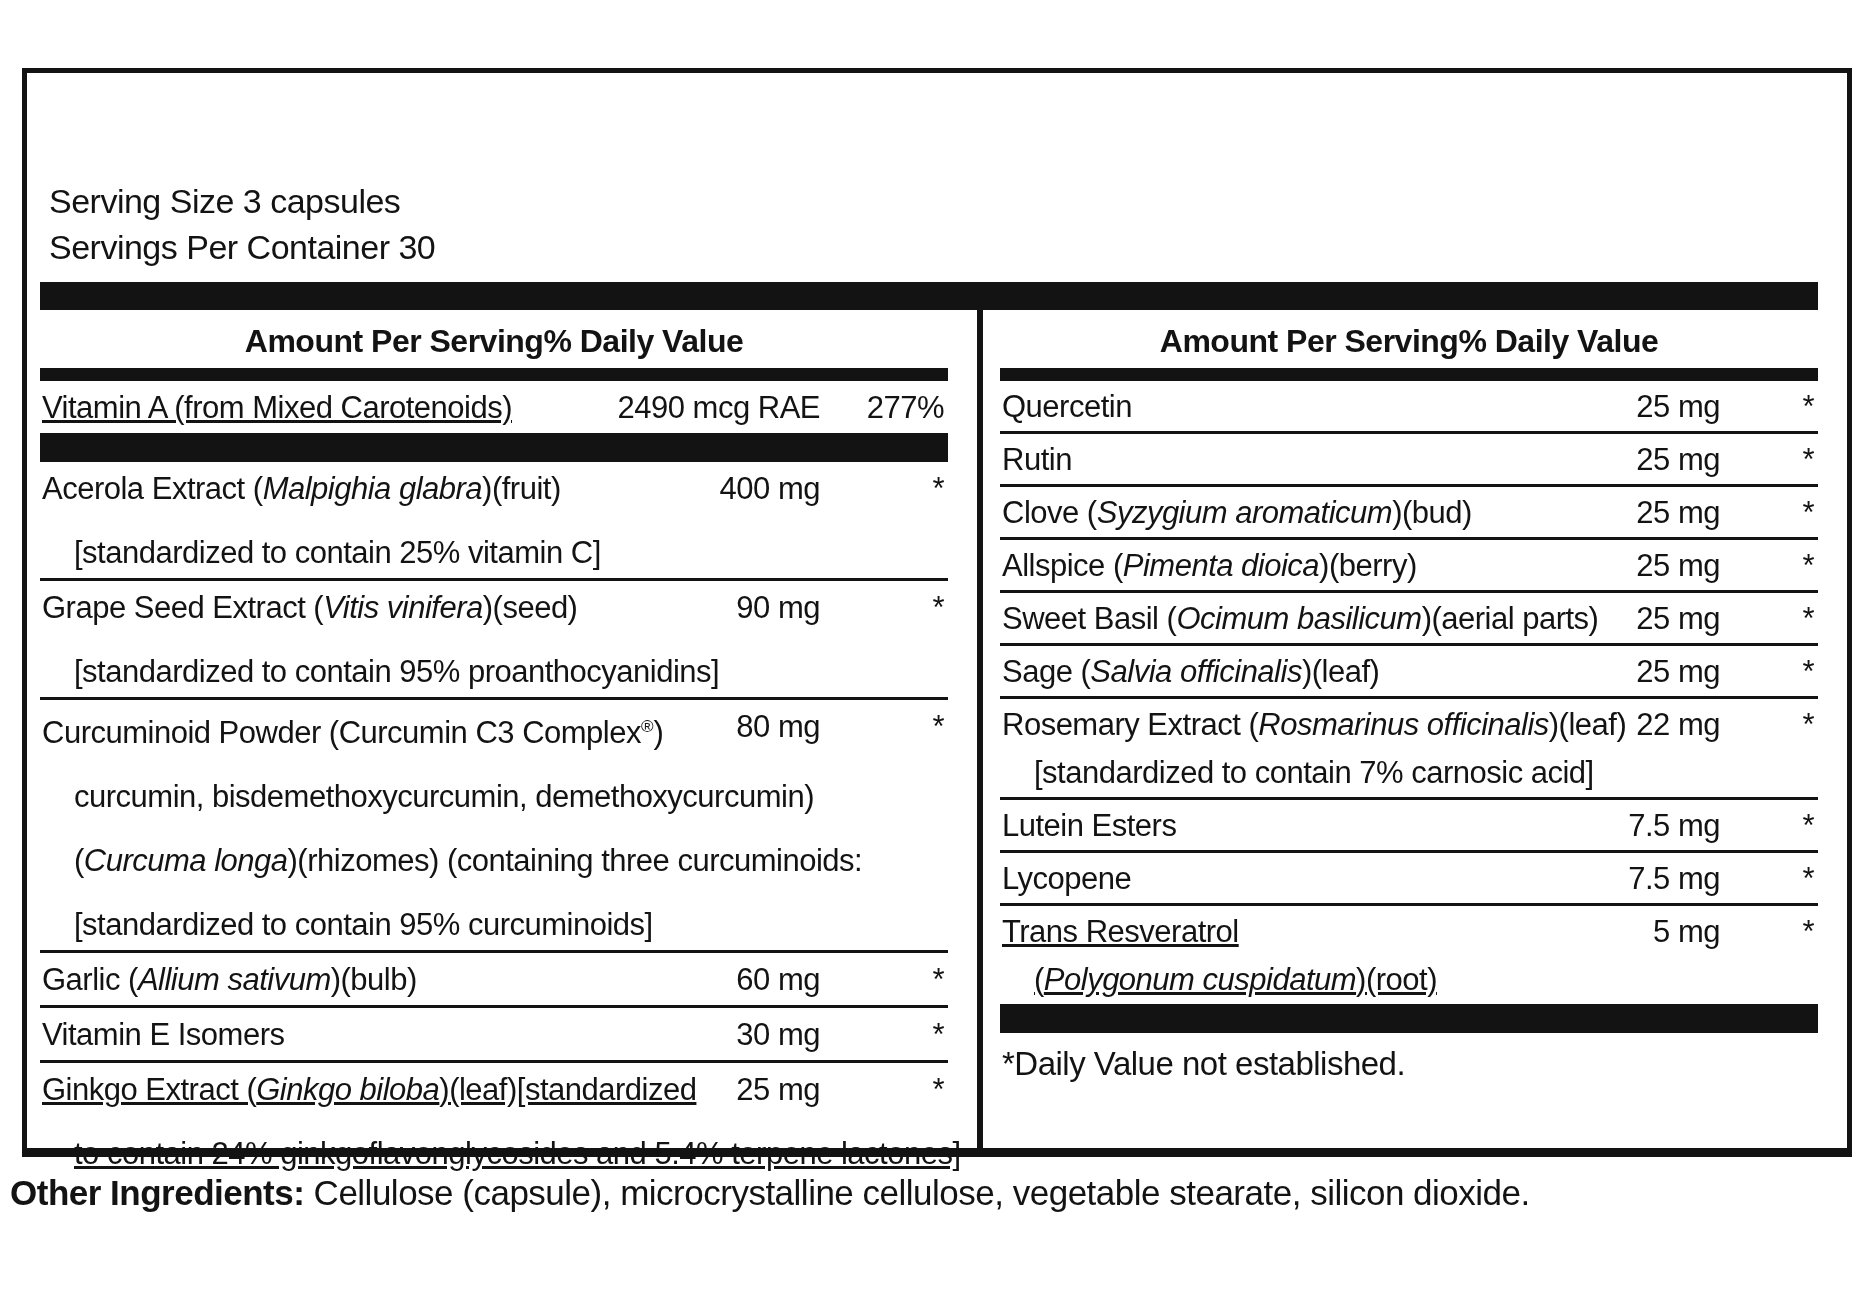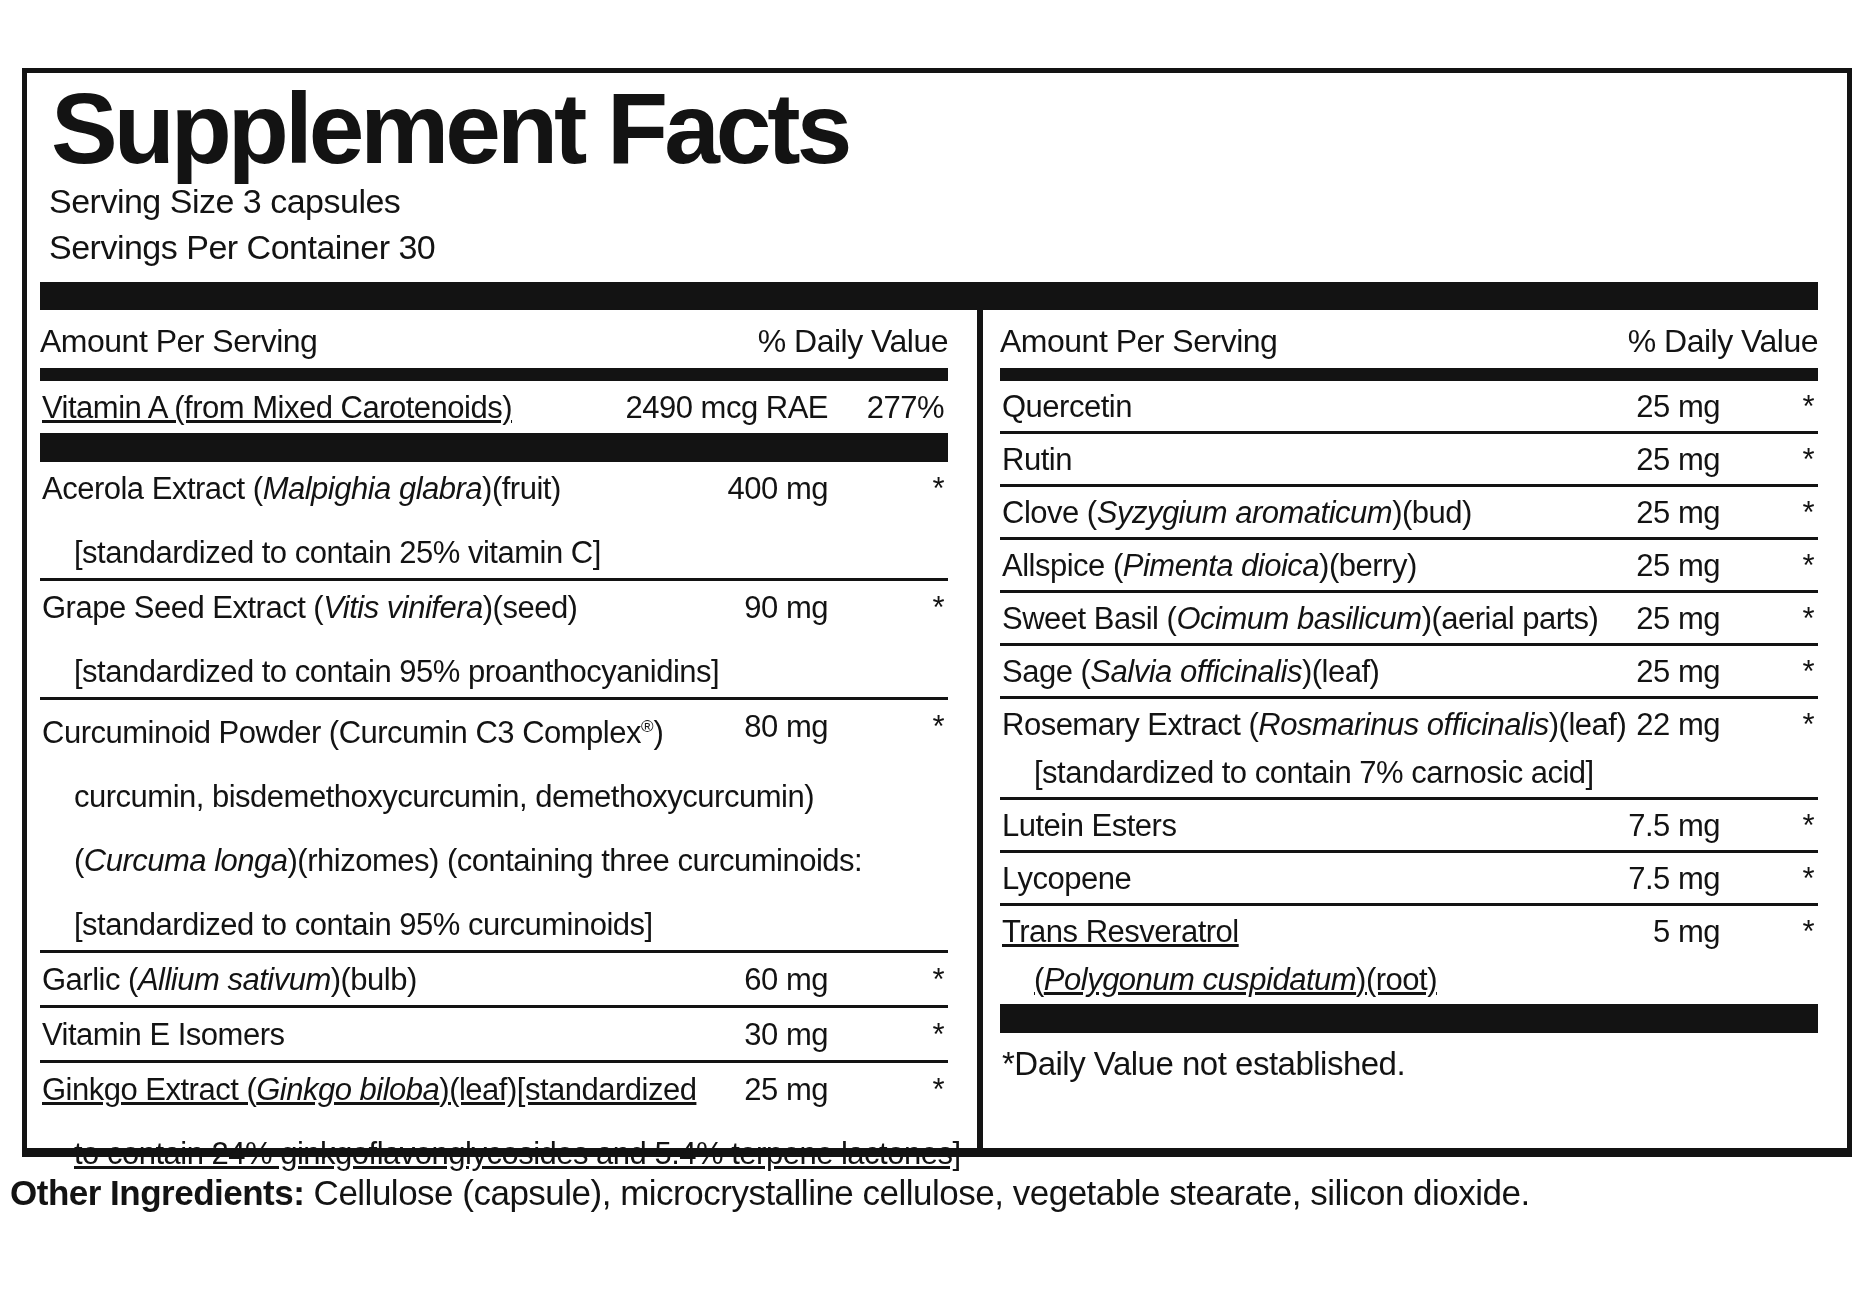--- a/index.html
+++ b/index.html
@@ -39,37 +39,37 @@
   }
   .divider{
     position:absolute;left:950px;top:237px;
     width:6px;height:838px;background:#131313;
   }
   .col{position:absolute;top:237px;}
   .col-left{left:13px;width:908px;}
   .col-right{left:973px;width:818px;}
   .col-header{
     height:58px;box-sizing:border-box;
-    display:flex;justify-content:space-between;align-items:flex-end;
+    display:flex;justify-content:center;align-items:flex-end;
     padding-bottom:8px;
-    font-weight:normal;font-size:32px;white-space:nowrap;
+    font-weight:bold;font-size:32px;white-space:nowrap;
   }
   .header-bar{height:13px;background:#131313;}
   .row{
     position:relative;
     padding:5px 0 3px 2px;
     border-bottom:3px solid #131313;
     font-size:31px;
   }
   .col-left .row{line-height:44px;}
   .col-right .row{line-height:42px;}
   .row.nosep{border-bottom:none;text-decoration:underline;}
   .row .name{white-space:nowrap;}
   .row .amt{position:absolute;top:5px;white-space:nowrap;}
-  .col-left .row .amt{right:120px;}
+  .col-left .row .amt{right:128px;}
   .col-right .row .amt{right:98px;}
   .row .dv{position:absolute;top:5px;right:4px;white-space:nowrap;}
   .row .sub{padding-left:32px;white-space:nowrap;}
   .col-left .row .sub{margin-top:20px;}
   .col-right .row .sub{margin-top:6px;}
   .sep-bar{height:29px;background:#131313;}
   .footnote{padding:12px 0 0 2px;font-size:33px;white-space:nowrap;}
   .it{font-style:italic;}
   sup{font-size:55%;vertical-align:super;letter-spacing:0;}
   .other-ingredients{
@@ -78,21 +78,20 @@
   }
   .other-ingredients .b{font-weight:bold;}
 </style>
 </head>
 <body>
 
 <div class="canvas">
 
   <div class="panel">
 
-    <div class="title">Supplement Facts</div>
 
     <div class="serving-line serving-size">Serving Size 3 capsules</div>
     <div class="serving-line servings-per">Servings Per Container 30</div>
 
     <div class="top-bar"></div>
 
     <div class="divider"></div>
 
     <div class="col col-left">
       <div class="col-header">

